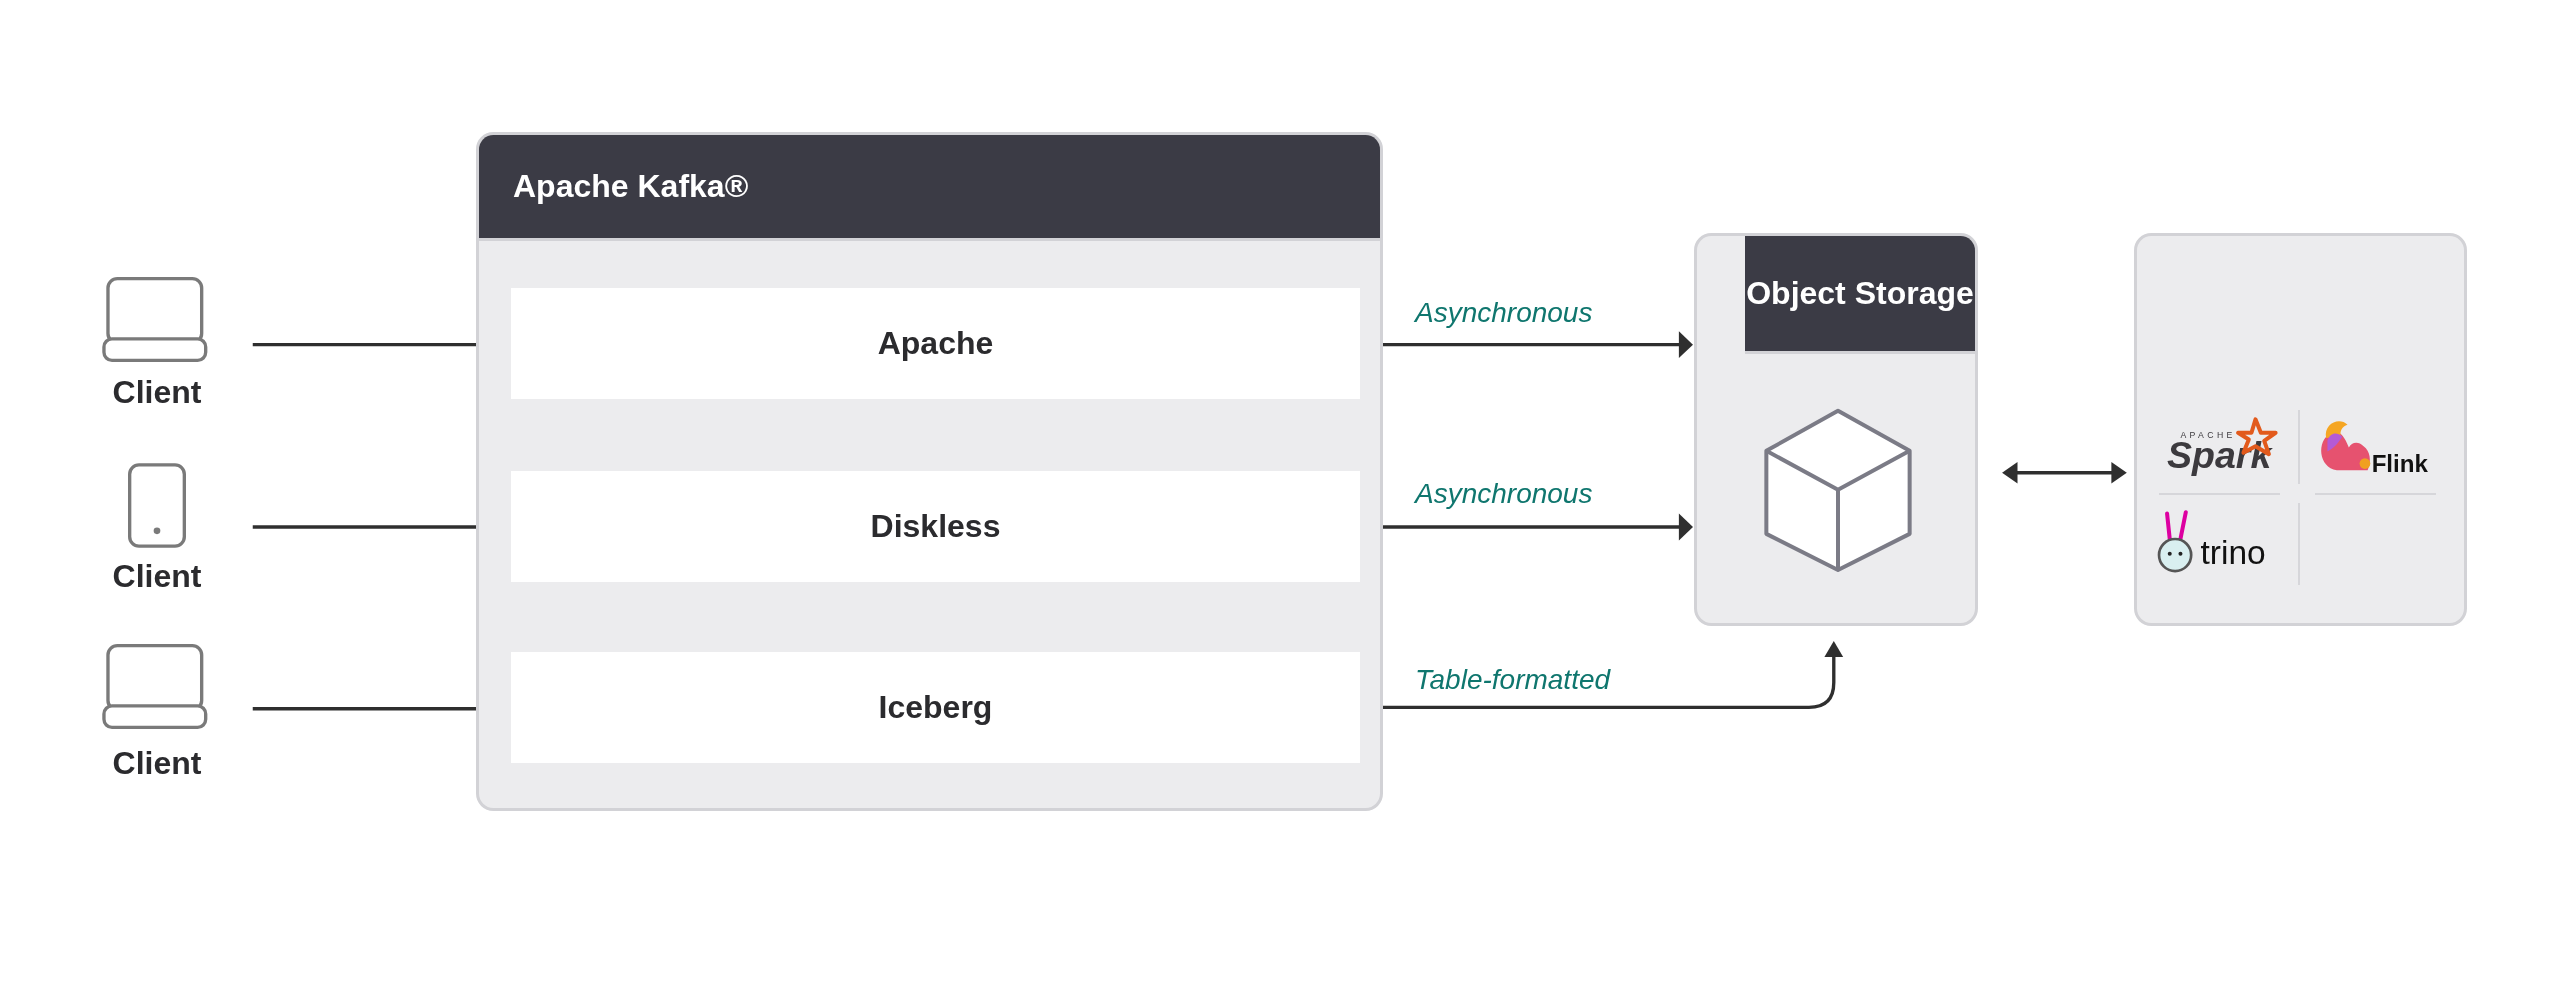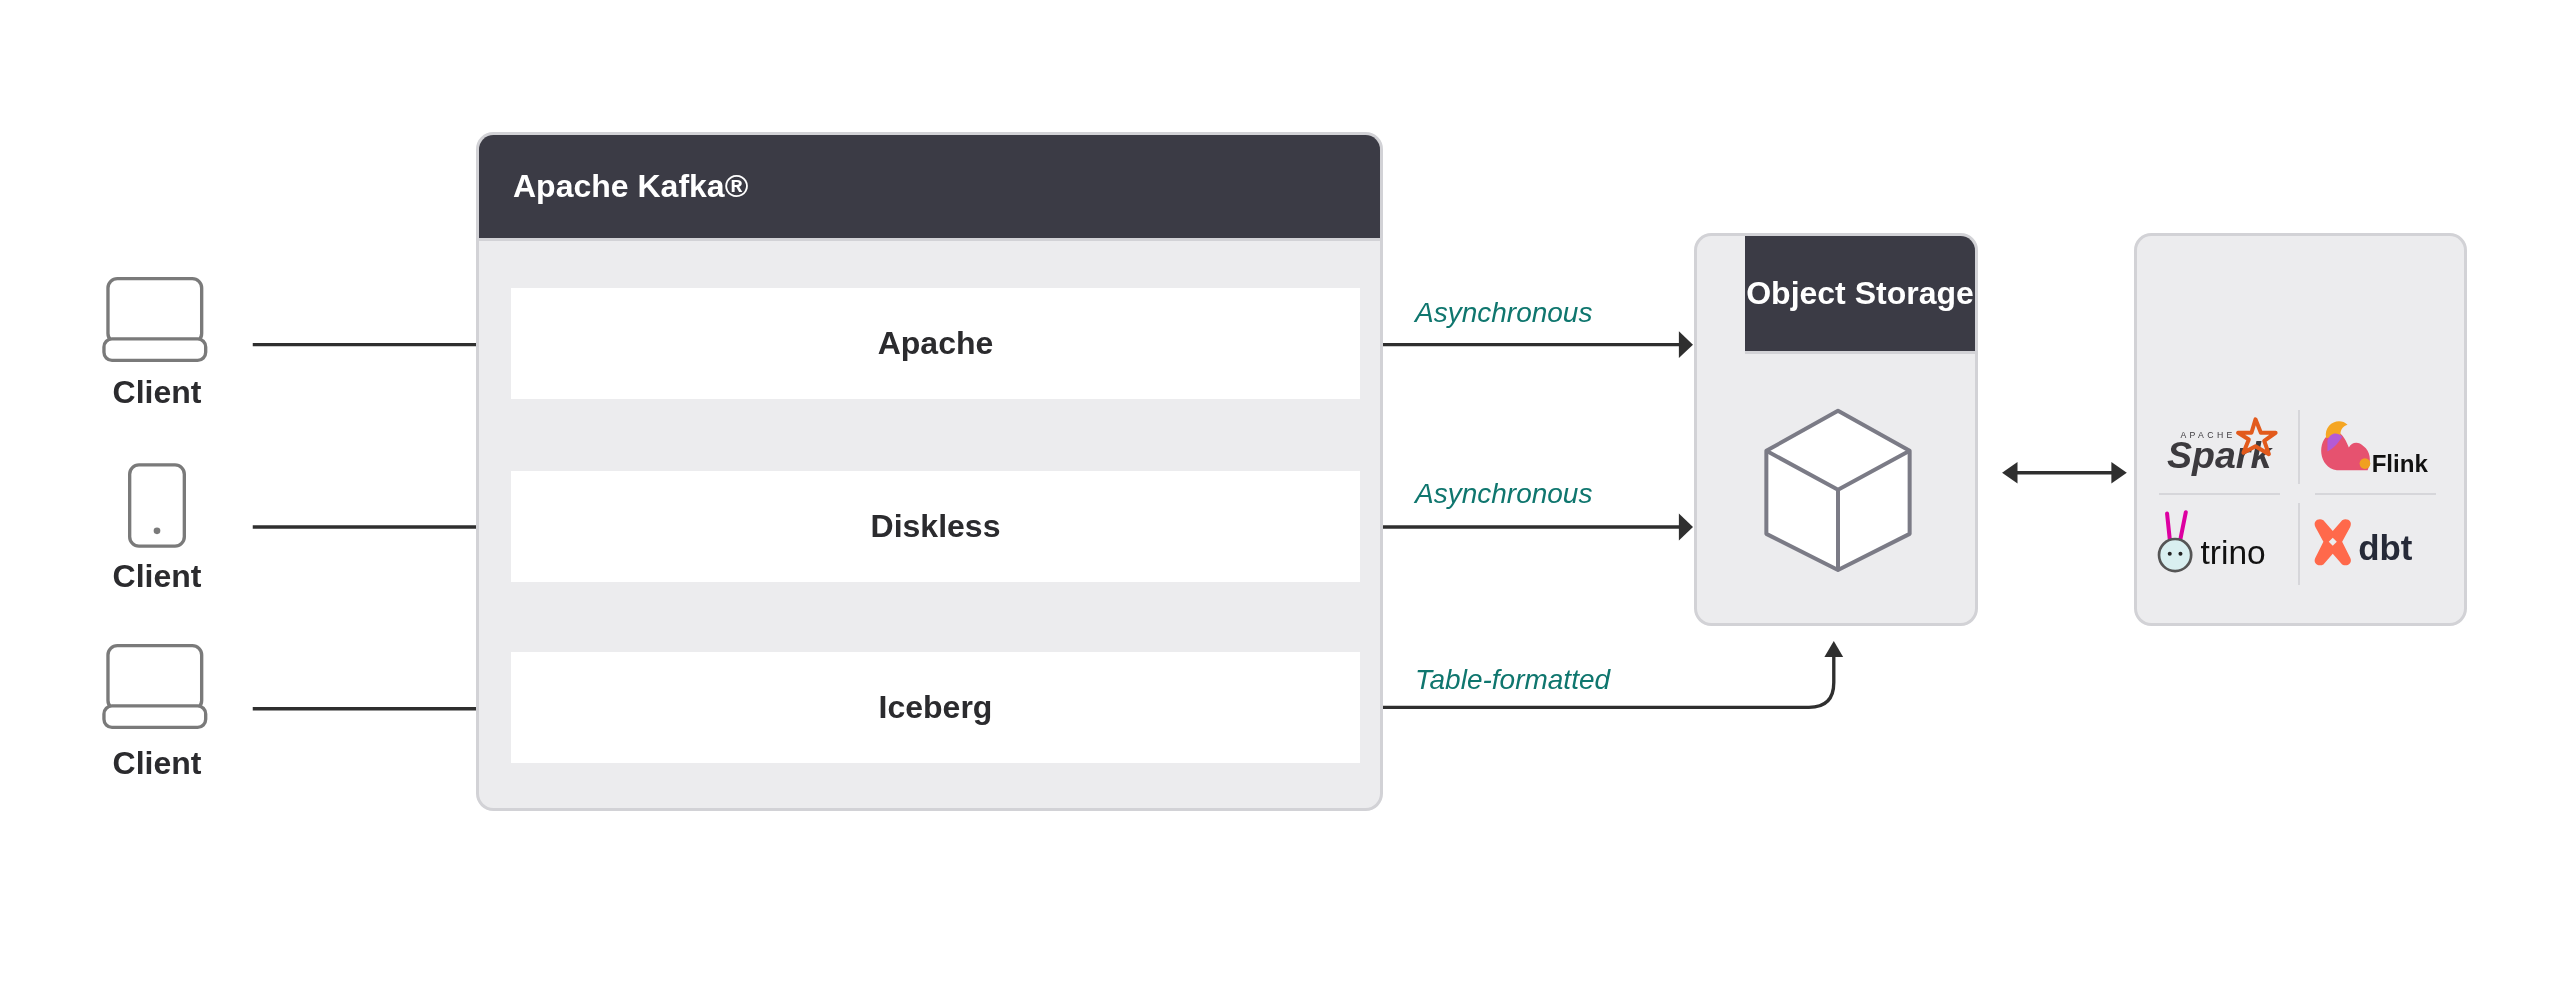--- a/index.html
+++ b/index.html
@@ -134,21 +134,14 @@
     <svg width="134" height="74" viewBox="0 0 200 110">
       <path d="M18,8 L22,46" stroke="#dd00a1" stroke-width="6" stroke-linecap="round"></path>
       <path d="M46,6 L38,46" stroke="#dd00a1" stroke-width="6" stroke-linecap="round"></path>
       <circle cx="30" cy="70" r="24" fill="#d9eff0" stroke="#555" stroke-width="4"></circle>
       <circle cx="22" cy="68" r="3" fill="#222"></circle>
       <circle cx="38" cy="68" r="3" fill="#222"></circle>
       <text x="68" y="84" font-size="50" fill="#111" font-family="Liberation Sans, sans-serif">trino</text>
     </svg>
   </div>
 
-  <div class="logo-cell" style="left:168px;top:265px;width:144px;height:87px;">
-    <svg width="134" height="74" viewBox="0 0 200 110">
-      <path d="M8,28 C4,20 12,14 20,18 L34,34 L48,18 C56,14 64,20 60,28 L48,50 L60,74 C64,82 56,88 48,84 L34,68 L20,84 C12,88 4,82 8,74 L20,50 Z" fill="#ff694b"></path>
-      <path d="M34,44 L40,50 L34,56 L28,50 Z" fill="#ececee"></path>
-      <text x="72" y="78" font-size="52" font-weight="bold" fill="#262a38" font-family="Liberation Sans, sans-serif">dbt</text>
-    </svg>
-  </div>
 </div>
 
 
 </body></html>

